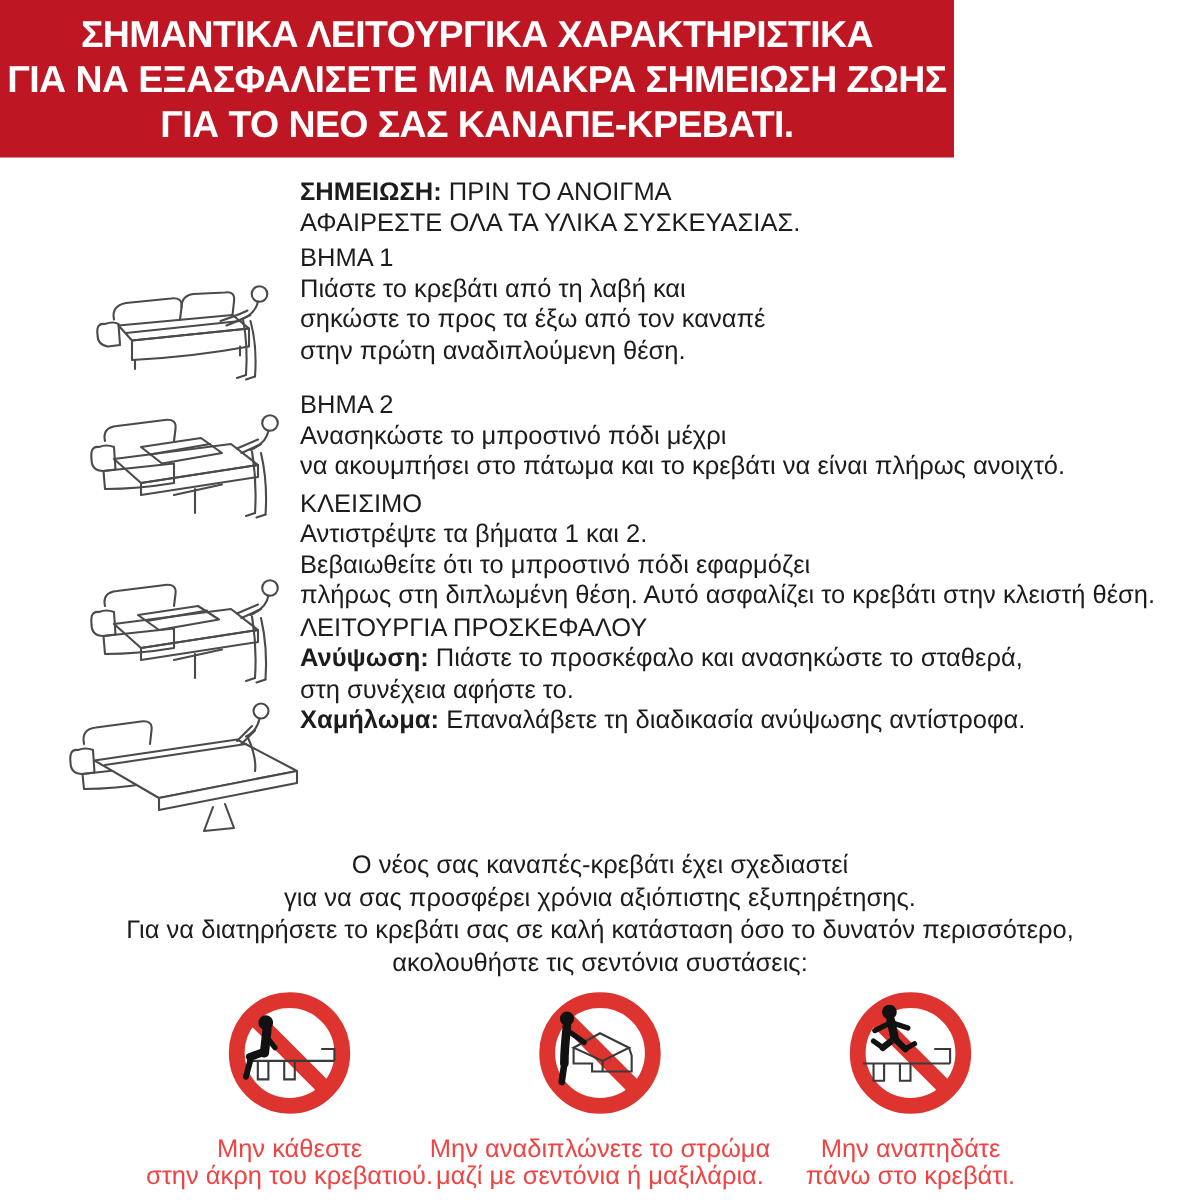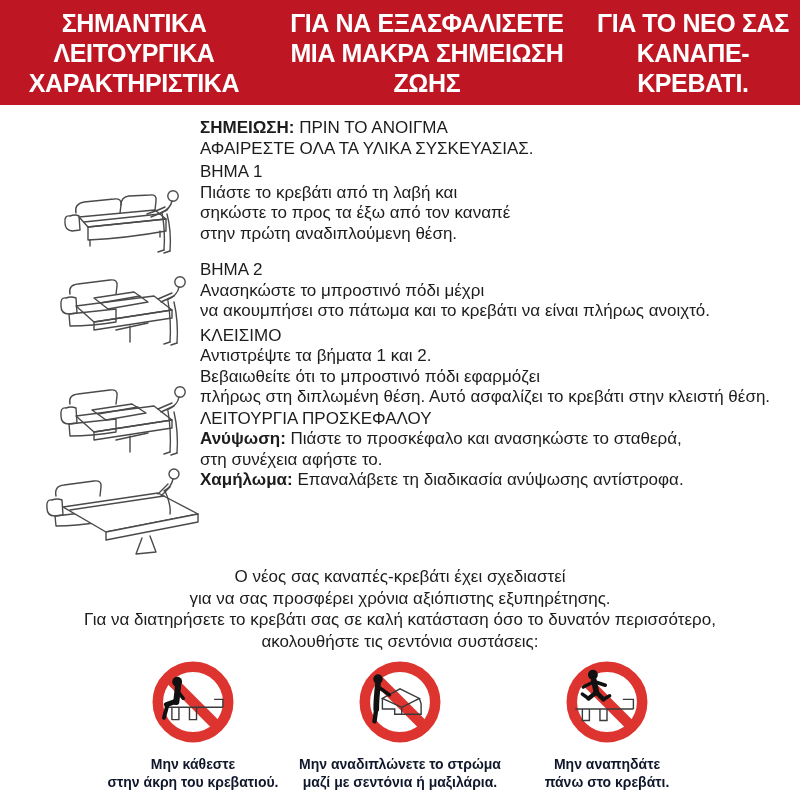--- a/index.html
+++ b/index.html
@@ -5,23 +5,23 @@
   html,body{margin:0;padding:0;}
   body{
     width:800px;height:800px;
     font-family:"Liberation Sans", sans-serif;
     background:#ffffff;color:#1c1c1c;
   }
   .page{position:relative;width:800px;height:800px;overflow:hidden;background:#fff;}
 
   
   .banner{
-    position:absolute;top:0;left:0;width:800px;height:105px;
+    position:absolute;top:0;left:0;width:636px;height:105px;
     background:var(--banner-red,#BE1622);
-    color:#fff;display:flex;flex-direction:row;justify-content:center;align-items:center;
+    color:#fff;display:flex;flex-direction:column;justify-content:center;align-items:center;
     font-weight:bold;font-size:25px;line-height:30px;letter-spacing:-0.4px;text-align:center;
   }
 
   
   .textcol{position:absolute;left:200px;top:118px;width:585px;}
   .h-main{font-size:22px;line-height:26px;font-weight:bold;margin:0 0 2px 0;}
   .h-sub{font-size:17px;line-height:20.5px;font-weight:normal;margin:0;}
   .ln{font-size:17px;line-height:20.5px;white-space:nowrap;margin:0;}
   .b{font-weight:bold;}
   .mt3{margin-top:3px}.mt16{margin-top:16px}.mt10{margin-top:10px}.mt4{margin-top:4px}.mt1{margin-top:1px}
@@ -29,21 +29,21 @@
   
   .illus{position:absolute;}
   .illus svg{display:block;}
 
   
   .outro{position:absolute;top:566px;left:0;width:800px;text-align:center;font-size:17px;line-height:21.5px;}
 
   
   .warn{position:absolute;top:658px;width:280px;text-align:center;}
   .warn .sign{width:88px;height:88px;margin:0 auto;}
-  .warn .cap{margin-top:6px;font-size:14px;line-height:17.5px;color:#0f172a;font-weight:bold;}
+  .warn .cap{margin-top:6px;font-size:17px;line-height:17.5px;color:#ef4444;}
   #warn1{left:53px}#warn2{left:260px}#warn3{left:467px}
 </style>
 </head>
 <body>
 
 <div class="page">
 
   <div class="banner">
     <div>ΣΗΜΑΝΤΙΚΑ ΛΕΙΤΟΥΡΓΙΚΑ ΧΑΡΑΚΤΗΡΙΣΤΙΚΑ</div>
     <div>ΓΙΑ ΝΑ ΕΞΑΣΦΑΛΙΣΕΤΕ ΜΙΑ ΜΑΚΡΑ ΣΗΜΕΙΩΣΗ ΖΩΗΣ</div>

